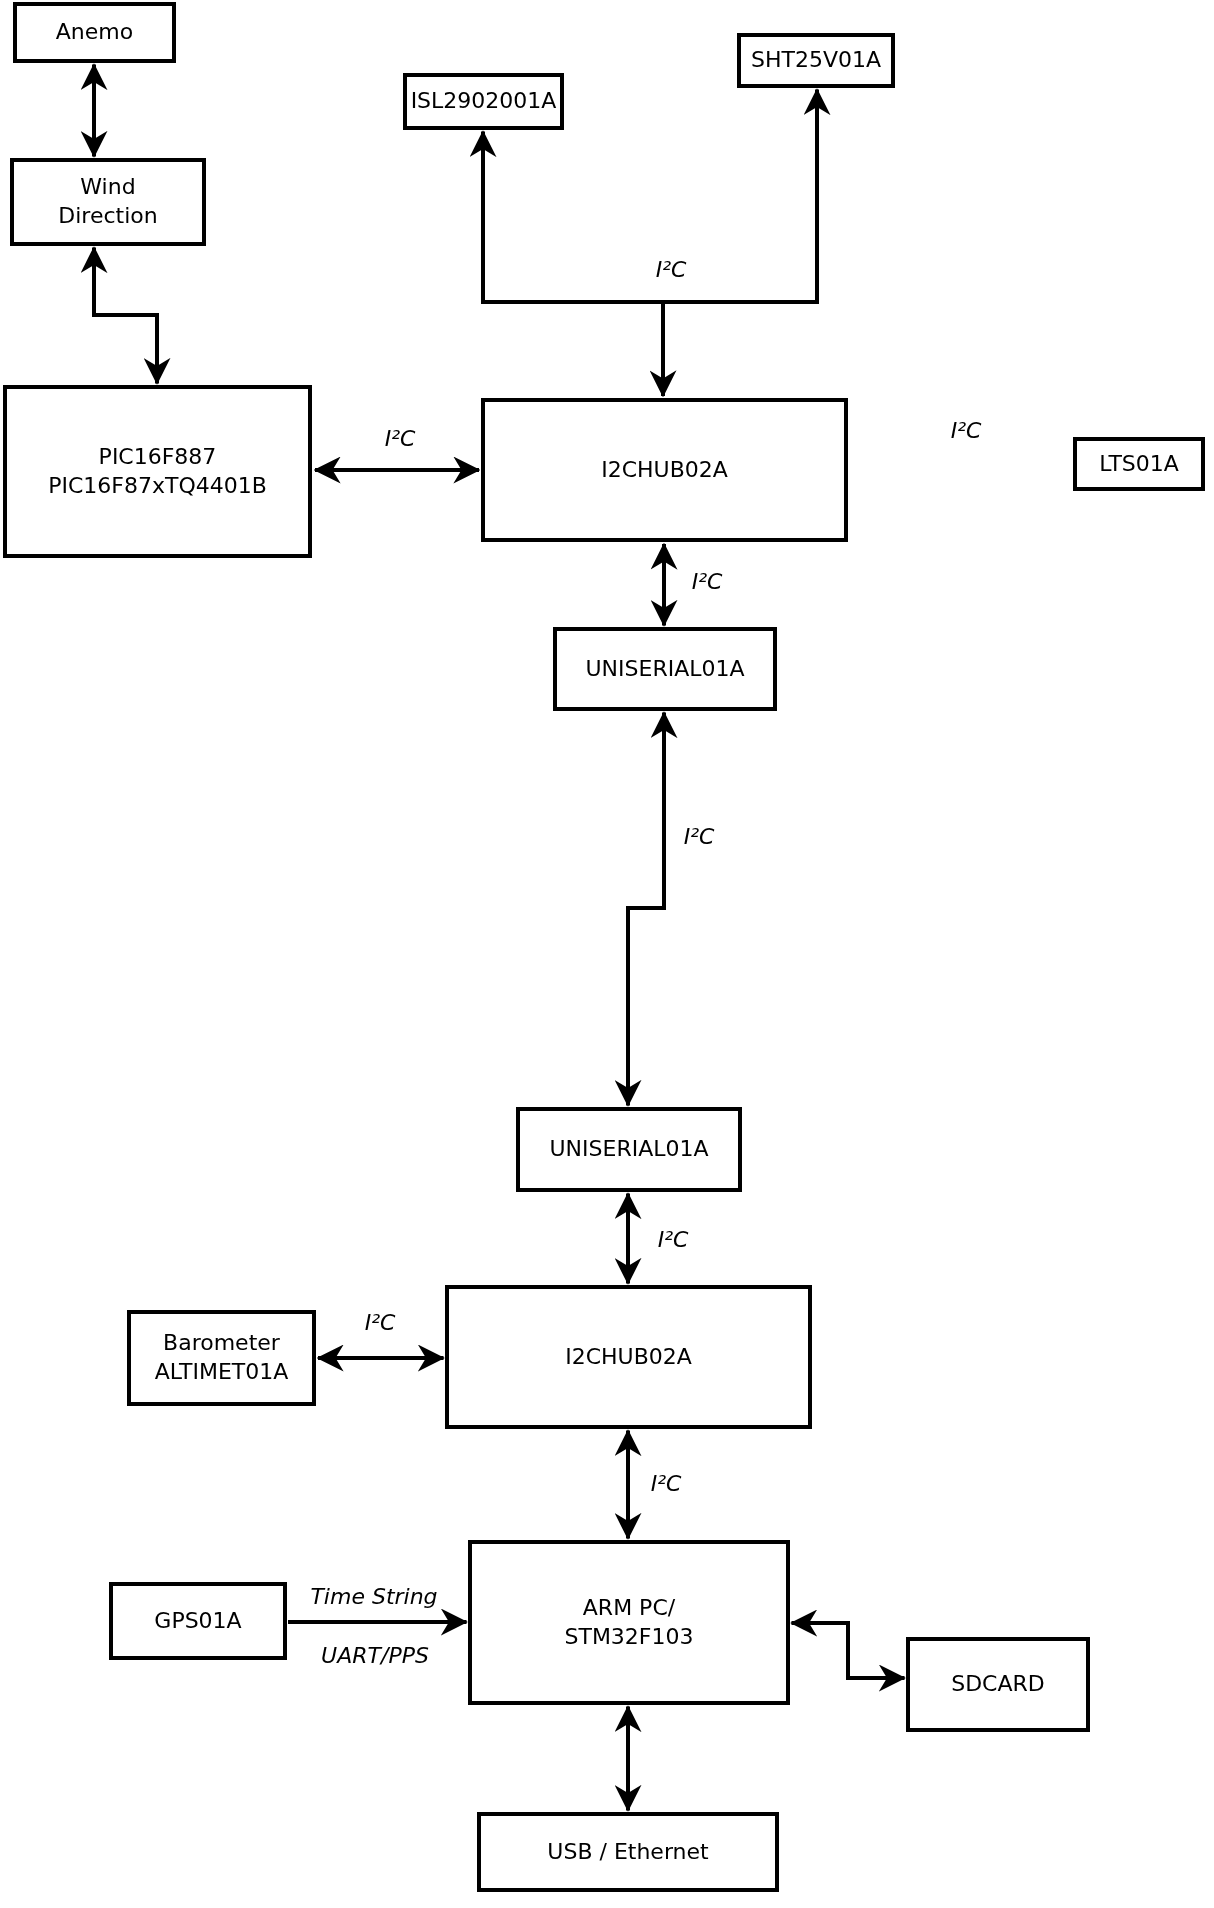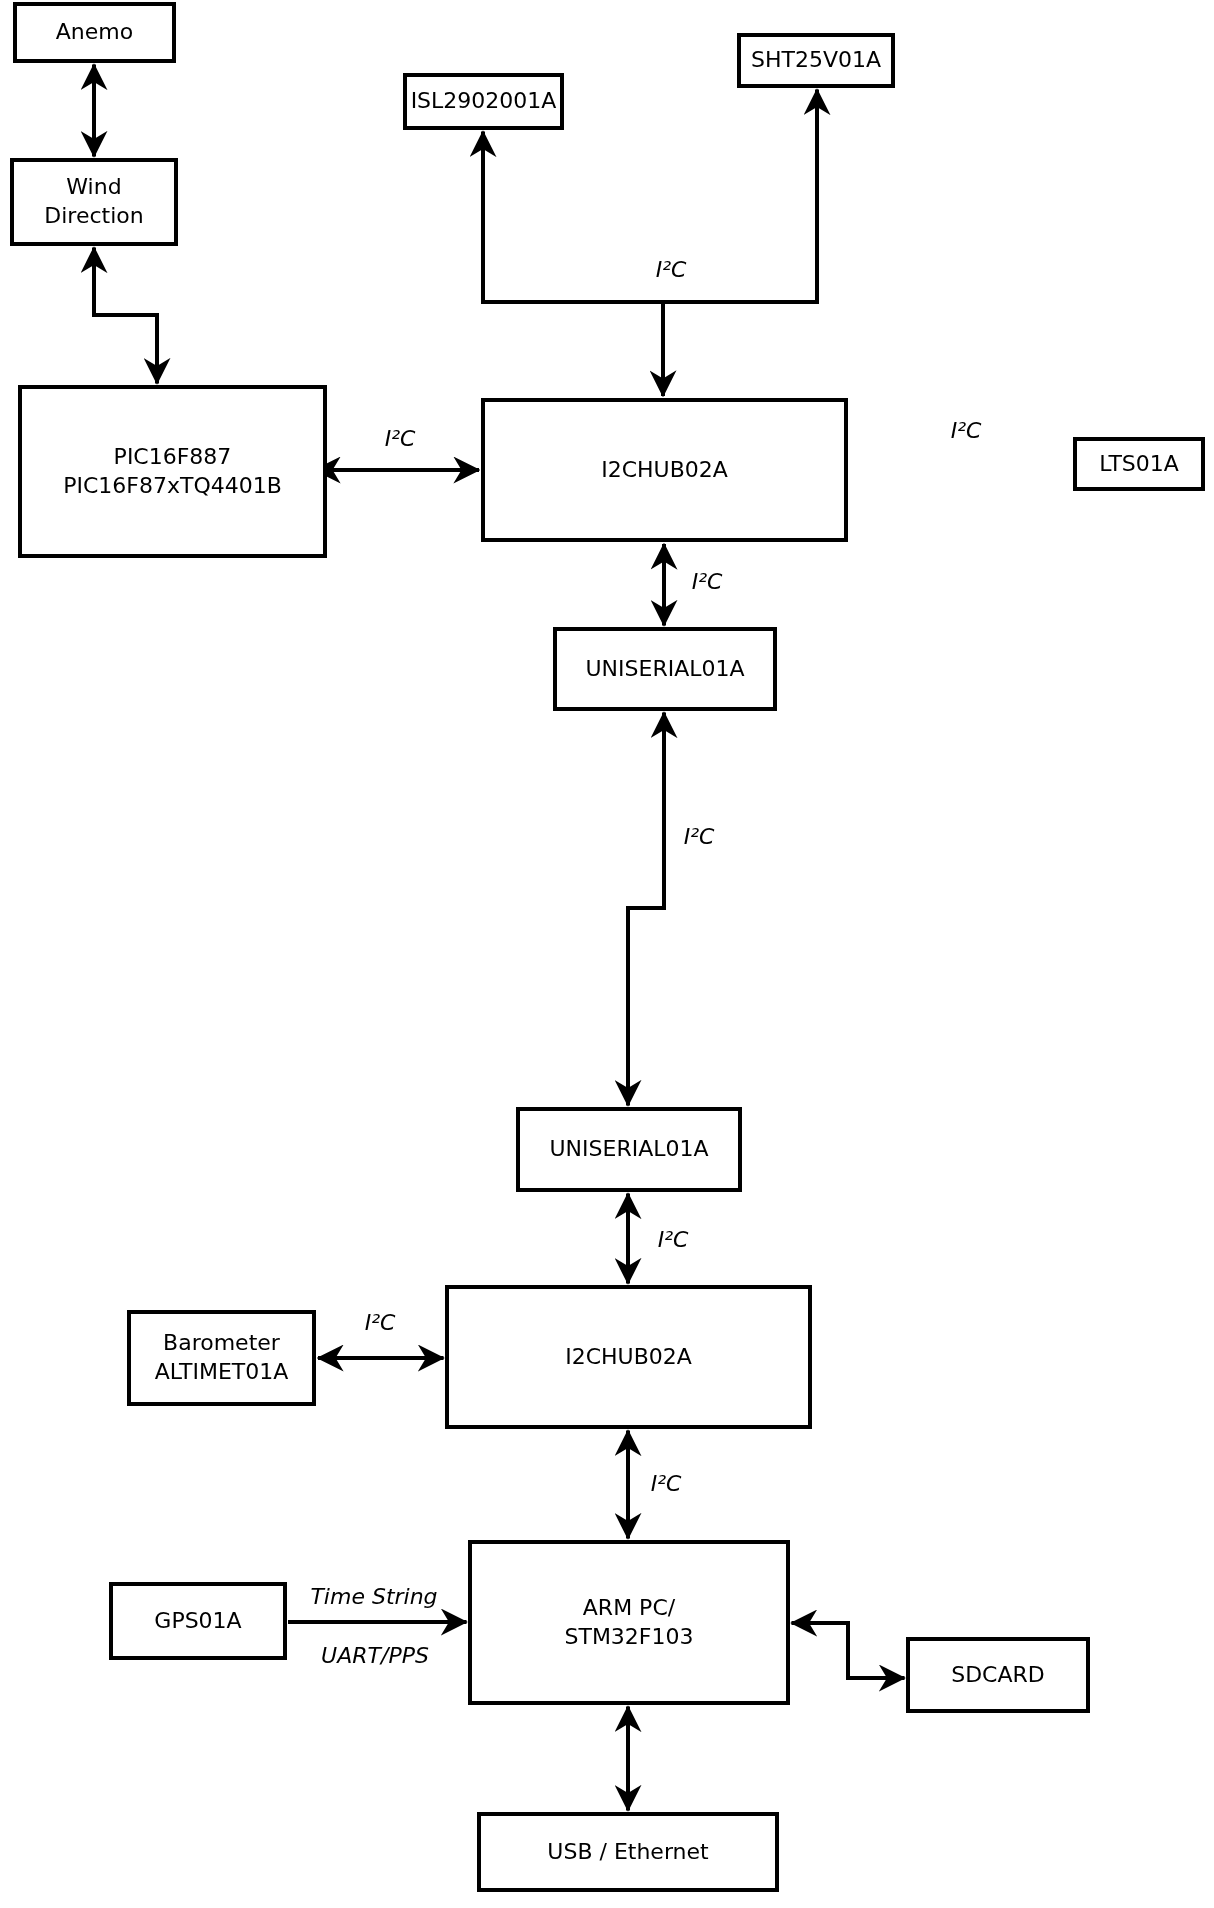--- a/index.html
+++ b/index.html
@@ -62,26 +62,26 @@
       <path d="M 288 1622 L 466.5 1622" marker-end="url(#ah)"></path>
       <path d="M 791.5 1623 L 848 1623 L 848 1678 L 904.5 1678" marker-start="url(#ah)" marker-end="url(#ah)"></path>
       <path d="M 628 1706.5 L 628 1810.5" marker-start="url(#ah)" marker-end="url(#ah)"></path>
     </g>
   </svg>
 
   <div class="box" style="left:13px; top:2px; width:163px; height:61px">
     <span class="box-label">Anemo</span>
   </div>
 
-  <div class="box" style="left:10px; top:158px; width:168px; height:88px">
+  <div class="box" style="left:10px; top:158px; width:196px; height:88px">
     <span class="box-label">Wind
 Direction</span>
   </div>
 
-  <div class="box" style="left:18px; top:385px; width:309px; height:173px">
+  <div class="box" style="left:3px; top:385px; width:309px; height:173px">
     <span class="box-label">PIC16F887
 PIC16F87xTQ4401B</span>
   </div>
 
   <div class="box" style="left:403px; top:73px; width:161px; height:57px">
     <span class="box-label">ISL2902001A</span>
   </div>
 
   <div class="box" style="left:737px; top:33px; width:158px; height:55px">
     <span class="box-label">SHT25V01A</span>
@@ -114,21 +114,21 @@
 
   <div class="box" style="left:468px; top:1540px; width:322px; height:165px">
     <span class="box-label">ARM PC/
 STM32F103</span>
   </div>
 
   <div class="box" style="left:109px; top:1582px; width:178px; height:78px">
     <span class="box-label">GPS01A</span>
   </div>
 
-  <div class="box" style="left:906px; top:1637px; width:184px; height:76px">
+  <div class="box" style="left:906px; top:1637px; width:184px; height:95px">
     <span class="box-label">SDCARD</span>
   </div>
 
   <div class="box" style="left:477px; top:1812px; width:302px; height:80px">
     <span class="box-label">USB / Ethernet</span>
   </div>
 
   <div class="edge-label" style="left:671px; top:258px">I²C</div>
 
   <div class="edge-label" style="left:400px; top:427px">I²C</div>

